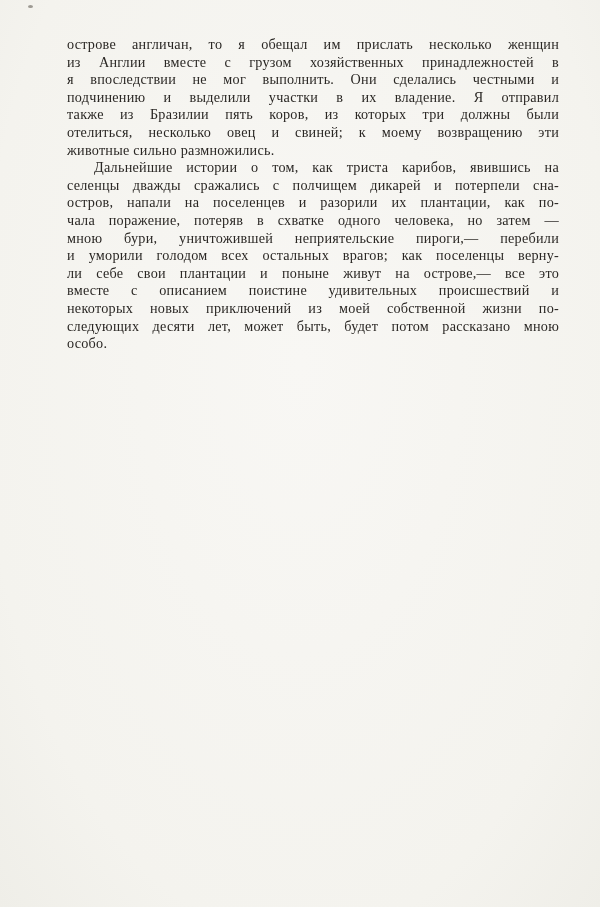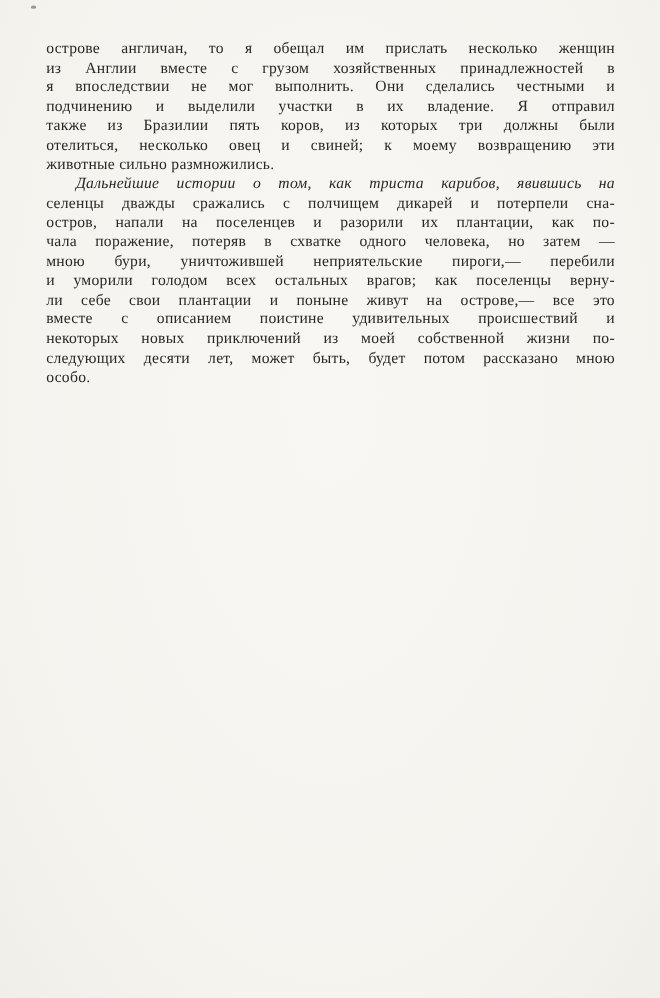--- a/index.html
+++ b/index.html
@@ -34,28 +34,28 @@
     top: 36px;
     width: 517px;
     color: #2a2724;
     font-size: 14.2px;
     line-height: 17.6px;
     letter-spacing: 0.25px;
   }
   .line {
     text-align: justify;
     text-align-last: justify;
+    margin-left: 25px;
   }
   .line.last {
     text-align: right;
     text-align-last: left;
   }
   .line.indent {
     text-indent: 27px;
-    font-style: italic;
   }
 </style>
 </head>
 <body>
 
 <div class="page">
   <div class="scan-speck"></div>
 
   <div class="text-block">
 

